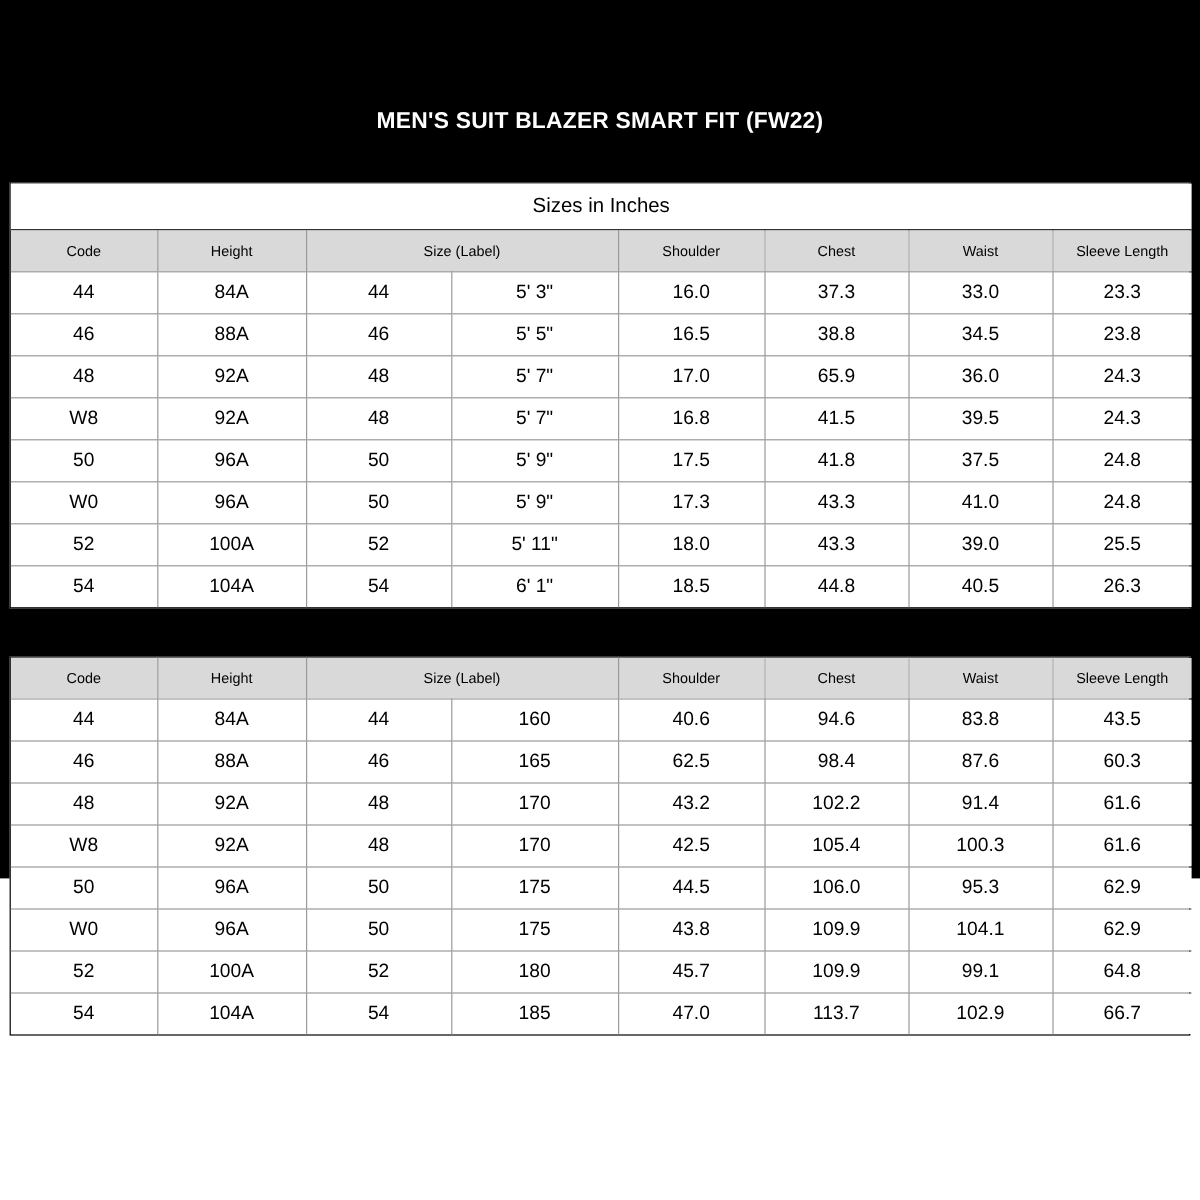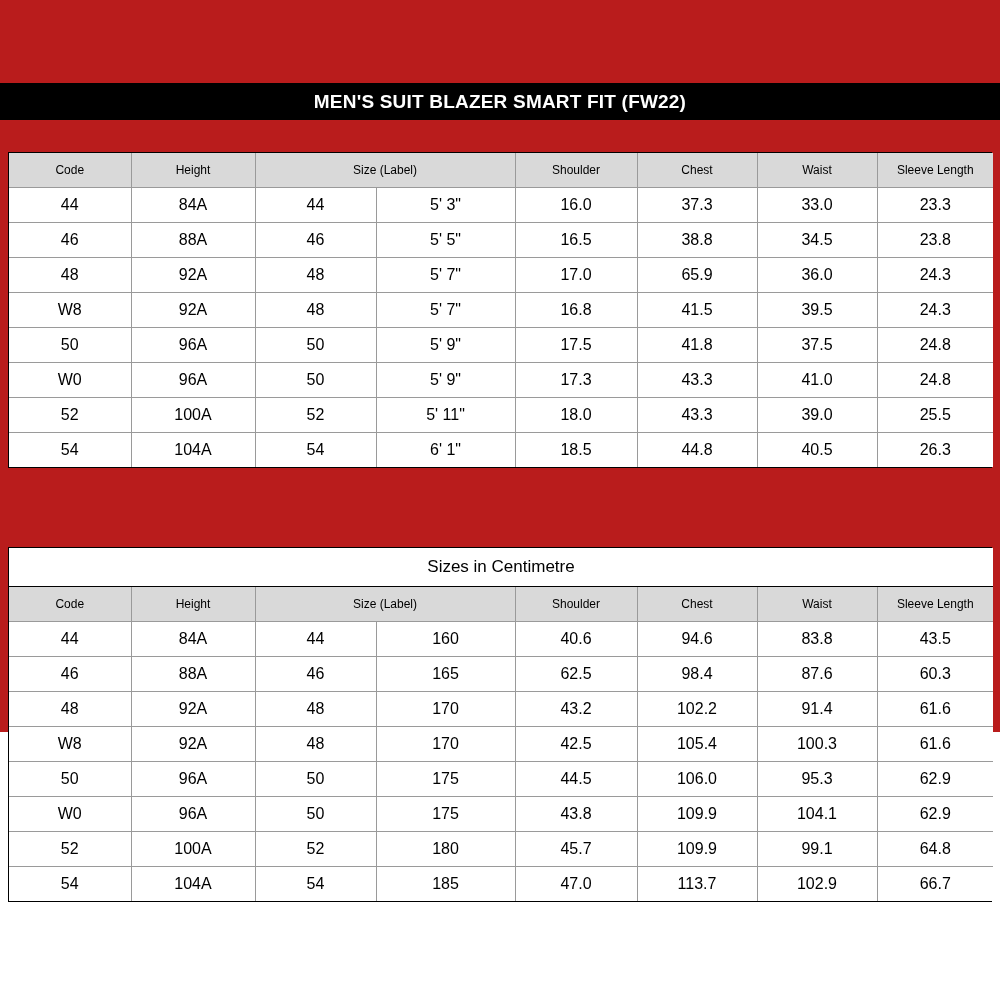--- a/index.html
+++ b/index.html
@@ -12,21 +12,21 @@
     height: 1000px;
     font-family: "Liberation Sans", sans-serif;
     color: #000000;
     -webkit-font-smoothing: antialiased;
   }
   .page {
     position: relative;
     width: 1000px;
     height: 732px;
     box-sizing: border-box;
-    background: #b91c1c;
+    background: #000000;
   }
 
   
   .title-banner {
     position: absolute;
     left: 0;
     top: 83px;
     width: 1000px;
     height: 37px;
     background: #000000;
@@ -105,20 +105,21 @@
 <body>
 
 <div class="page">
 
   <div class="title-banner">
     <span class="title-text">MEN'S SUIT BLAZER SMART FIT (FW22)</span>
   </div>
 
   <div class="table-wrap" id="table-inches-wrap">
     <table class="size-table">
+      <caption>Sizes in Inches</caption>
       <colgroup>
         <col class="c-code">
           <col class="c-height">
           <col class="c-sizenum">
           <col class="c-sizelabel">
         <col class="c-shoulder">
           <col class="c-chest">
           <col class="c-waist">
           <col class="c-sleeve">
       </colgroup>
@@ -213,21 +214,20 @@
           <td>44.8</td>
           <td>40.5</td>
           <td>26.3</td>
         </tr>
       </tbody>
     </table>
   </div>
 
   <div class="table-wrap" id="table-cm-wrap">
     <table class="size-table">
-      <caption>Sizes in Centimetre</caption>
       <colgroup>
         <col class="c-code">
           <col class="c-height">
           <col class="c-sizenum">
           <col class="c-sizelabel">
         <col class="c-shoulder">
           <col class="c-chest">
           <col class="c-waist">
           <col class="c-sleeve">
       </colgroup>

